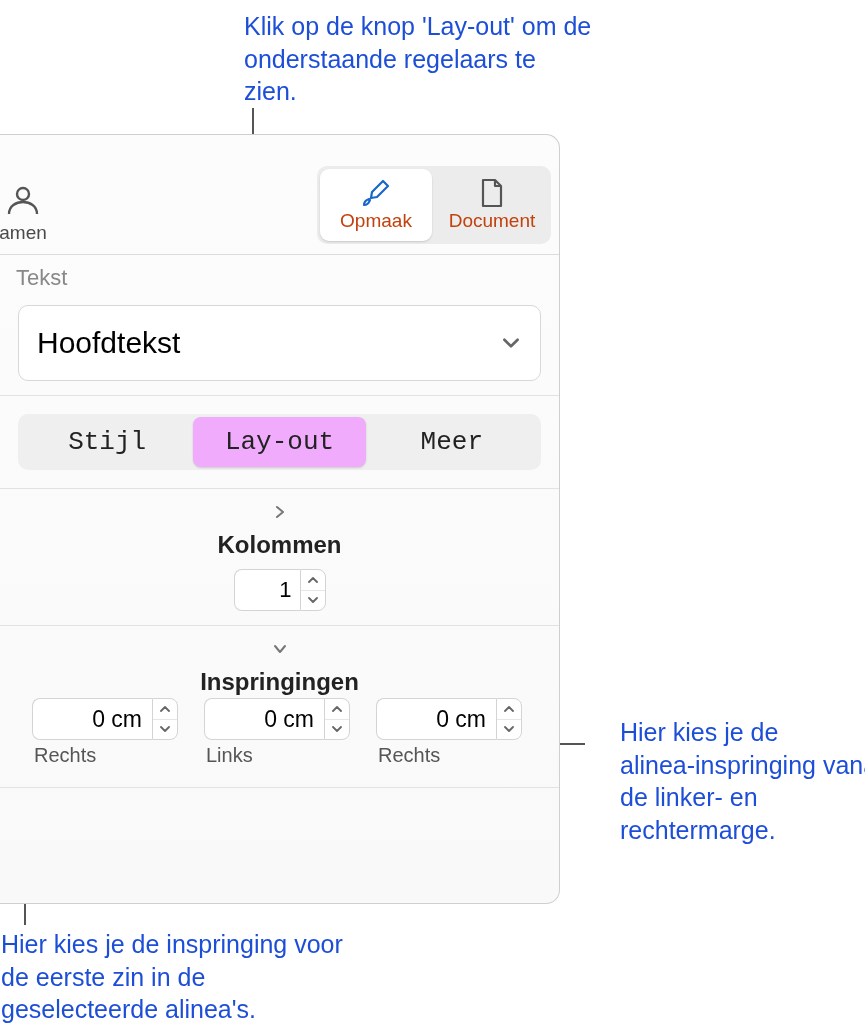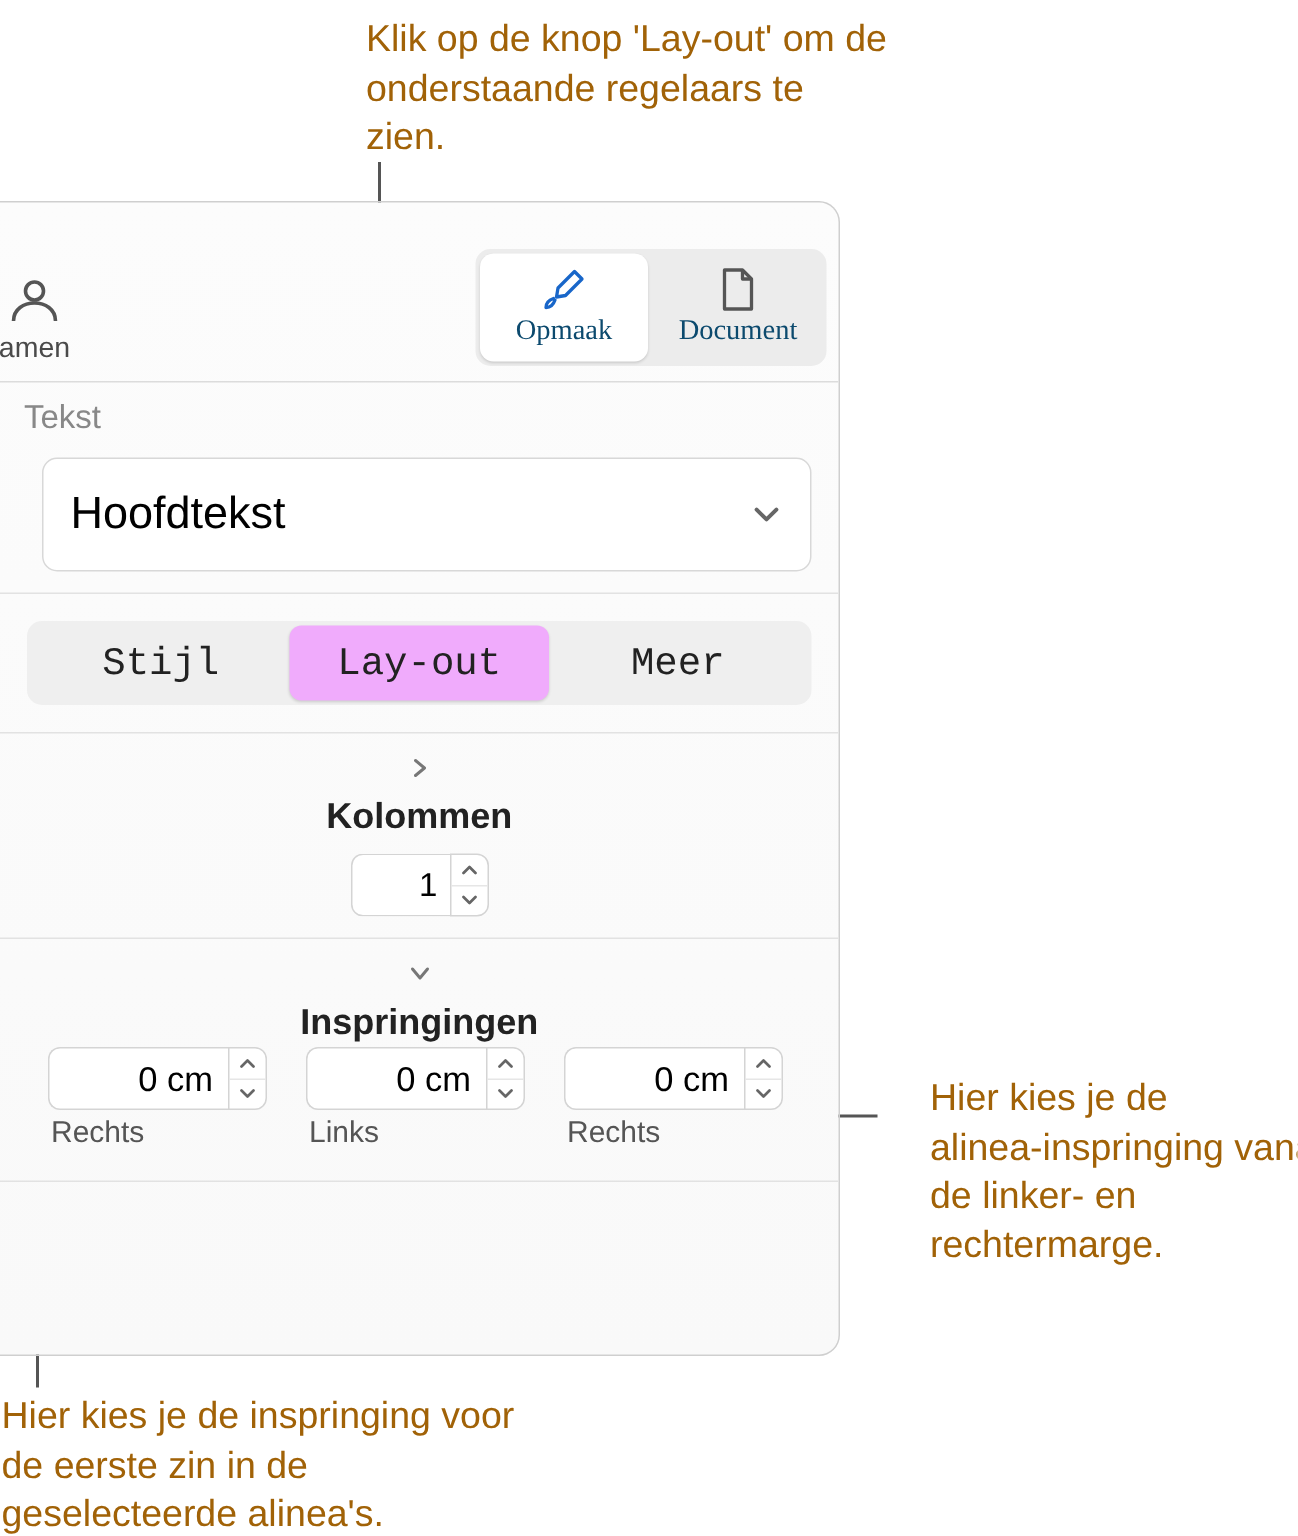--- a/index.html
+++ b/index.html
@@ -11,21 +11,21 @@
     font-family: "Helvetica Neue", Helvetica, Arial, sans-serif;
     background: #fff;
     color: #000;
     position: relative;
   }
 
   .callout {
     position: absolute;
     font-size: 25px;
     line-height: 1.3;
-    color: #a16207;
+    color: #1d4ed8;
   }
   .callout-top { top: 10px; left: 244px; width: 350px; }
   .callout-right { top: 716px; left: 588px; width: 270px; margin-left: 32px; }
   .callout-bottom { top: 928px; left: 1px; width: 360px; }
 
   #callout-line-top {
     position: absolute;
     left: 252px;
     top: 108px;
     width: 2px;
@@ -114,31 +114,30 @@
     align-items: center;
     justify-content: center;
     width: 112px;
     height: 72px;
   }
   .tool-btn.active {
     background: #fff;
     border-radius: 9px;
     box-shadow: 0 1px 2px rgba(0,0,0,0.15);
   }
-  .tool-btn .lbl { font-size: 19px; color:#0c4a6e; margin-top:2px;font-family:Liberation Serif, serif;}
+  .tool-btn .lbl { font-size: 19px; color:#c2410c; margin-top:2px;}
 
   .section-title {
     padding: 10px 16px 6px 16px;
     font-size: 22px;
     color: #888;
   }
 
   .style-row {
     padding: 8px 18px 14px 18px;
-    margin-left: 10px;
   }
   .style-popup {
     width: 100%;
     height: 76px;
     background: #fff;
     border: 1px solid #d8d8d8;
     border-radius: 10px;
     display: flex;
     align-items: center;
     justify-content: space-between;

